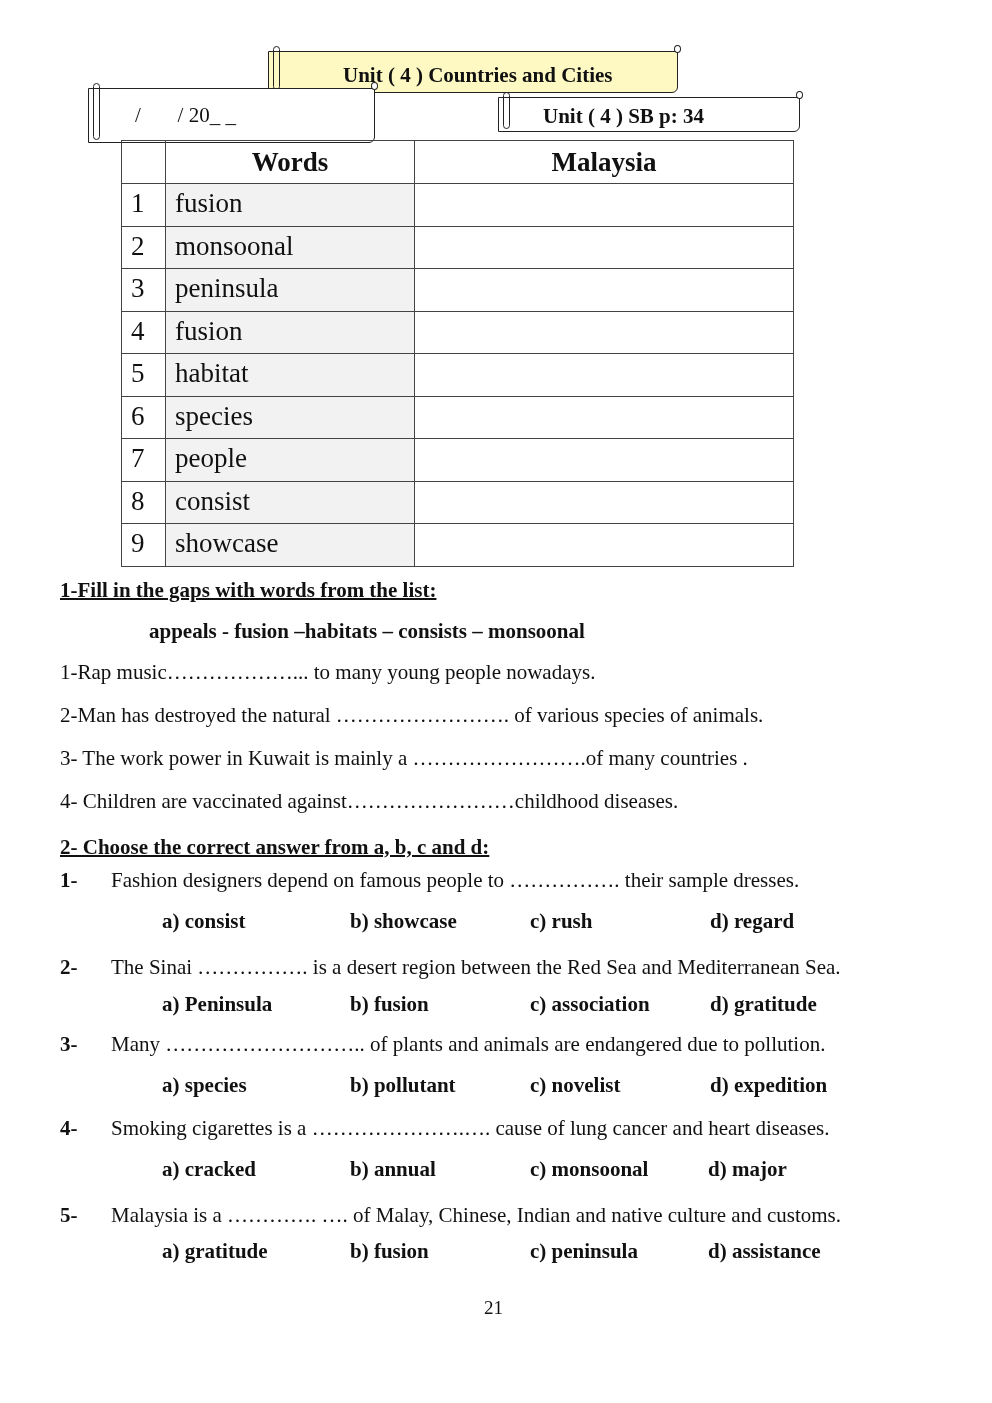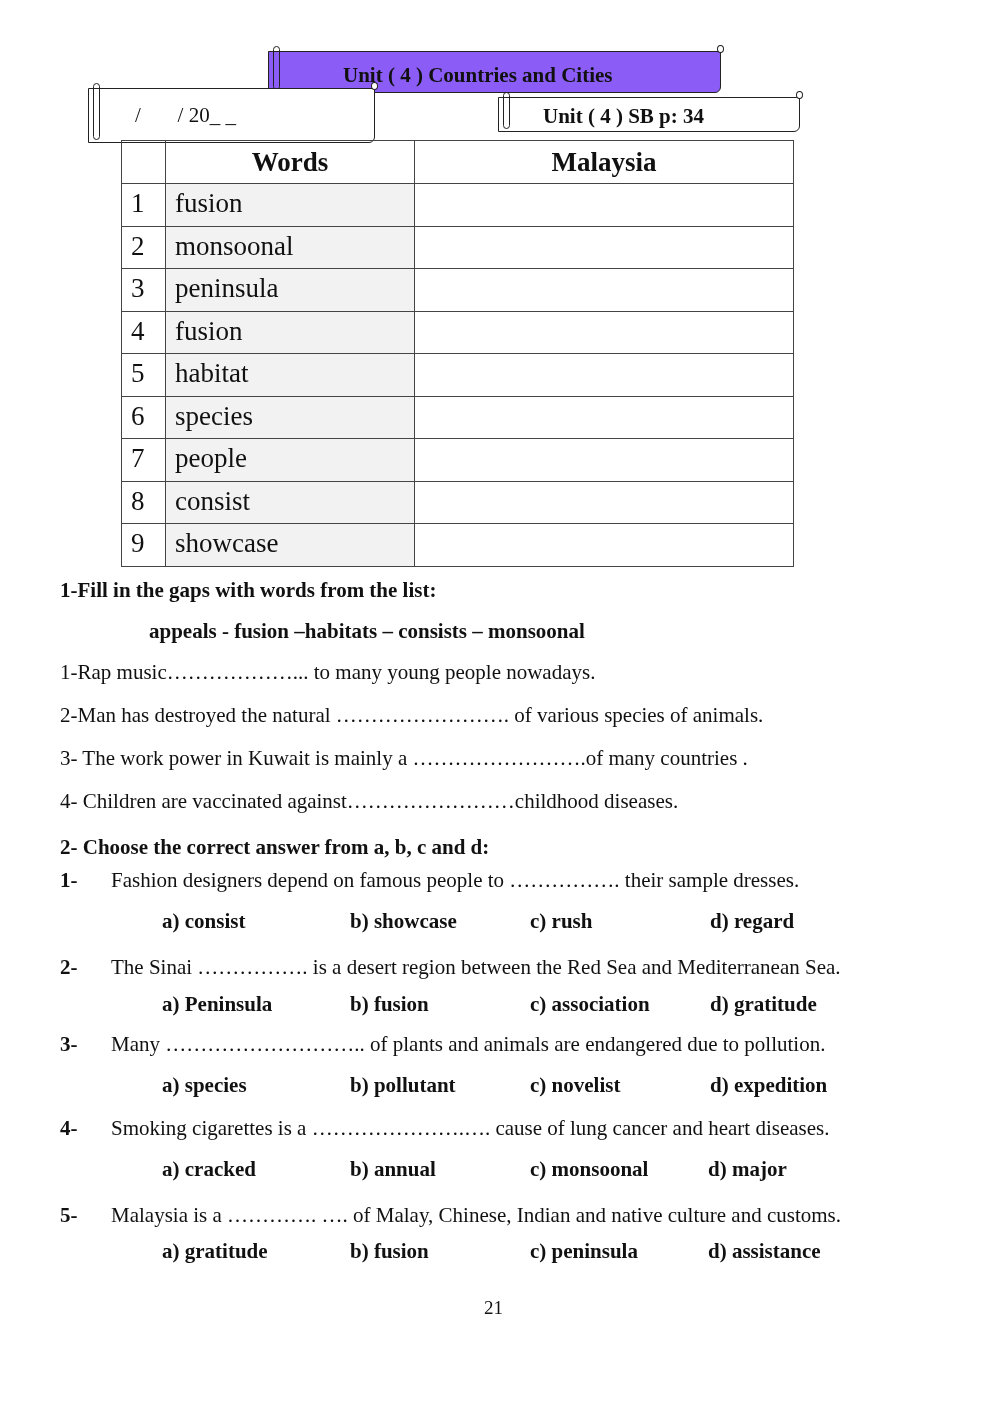--- a/index.html
+++ b/index.html
@@ -3,35 +3,35 @@
   <meta charset="utf-8">
   <style>
     html, body { margin:0; padding:0; background:#ffffff; }
     body { width:992px; height:1403px; position:relative; overflow:hidden;
            font-family:"Liberation Serif", serif; color:#111; }
     .scroll { position:absolute; border:1.5px solid #222; border-radius:0 0 6px 0; box-sizing:border-box; }
     .scroll::before { content:""; position:absolute; left:4px; top:-6px; width:5px; height:calc(100% + 2px);
                       border:1.3px solid #222; border-radius:4px; background:transparent; }
     .scroll::after { content:""; position:absolute; right:-4px; top:-7px; width:5px; height:6px;
                      border:1.3px solid #222; border-radius:50%; background:#fff; }
-    .scroll-title { left:268px; top:51px; width:453px; height:42px; background:#8b5cf6; }
+    .scroll-title { left:268px; top:51px; width:410px; height:42px; background:#fef9c3; }
     .scroll-date  { left:88px; top:88px; width:287px; height:55px; background:#fff; }
     .scroll-sb    { left:498px; top:97px; width:302px; height:35px; background:#fff; }
     .scroll-title .txt { position:absolute; left:74px; top:11px; font-weight:bold; font-size:21px; }
     .scroll-date .txt  { position:absolute; left:46px; top:14px; font-size:21px; white-space:pre; }
     .scroll-sb .txt    { position:absolute; left:44px; top:6px; font-weight:bold; font-size:21px; }
 
     table.vocab { position:absolute; left:121px; top:140px; border-collapse:collapse; font-size:27px; }
     table.vocab td, table.vocab th { border:1.5px solid #444; height:41.5px; padding:0; vertical-align:top; }
     table.vocab th { font-weight:bold; text-align:center; vertical-align:middle; height:42px; }
     table.vocab td.num { width:43px; padding-left:9px; box-sizing:border-box; padding-top:4px; }
     table.vocab td.word { width:248px; background:#f2f2f2; padding-left:9px; box-sizing:border-box; padding-top:4px;font-family:Liberation Serif, serif; }
     table.vocab td.meaning { width:378px; }
 
-    .sec-head { position:absolute; left:60px; font-weight:bold; font-size:21px; text-decoration-thickness:2px; }
+    .sec-head { position:absolute; left:60px; font-weight:bold; font-size:21px; text-decoration:underline; text-decoration-thickness:2px; }
     .word-list { position:absolute; left:149px; top:619px; font-weight:bold; font-size:21px; }
     .fill { position:absolute; left:60px; font-size:21px; white-space:nowrap; }
     .q-num { position:absolute; left:60px; font-weight:bold; font-size:21px; }
     .q-text { position:absolute; left:111px; font-size:21px; white-space:nowrap; }
     .opt { position:absolute; font-weight:bold; font-size:21px; white-space:nowrap; }
     .page-num { position:absolute; left:484px; top:1297px; font-size:19px; }
   </style>
 </head>
 <body>
 

